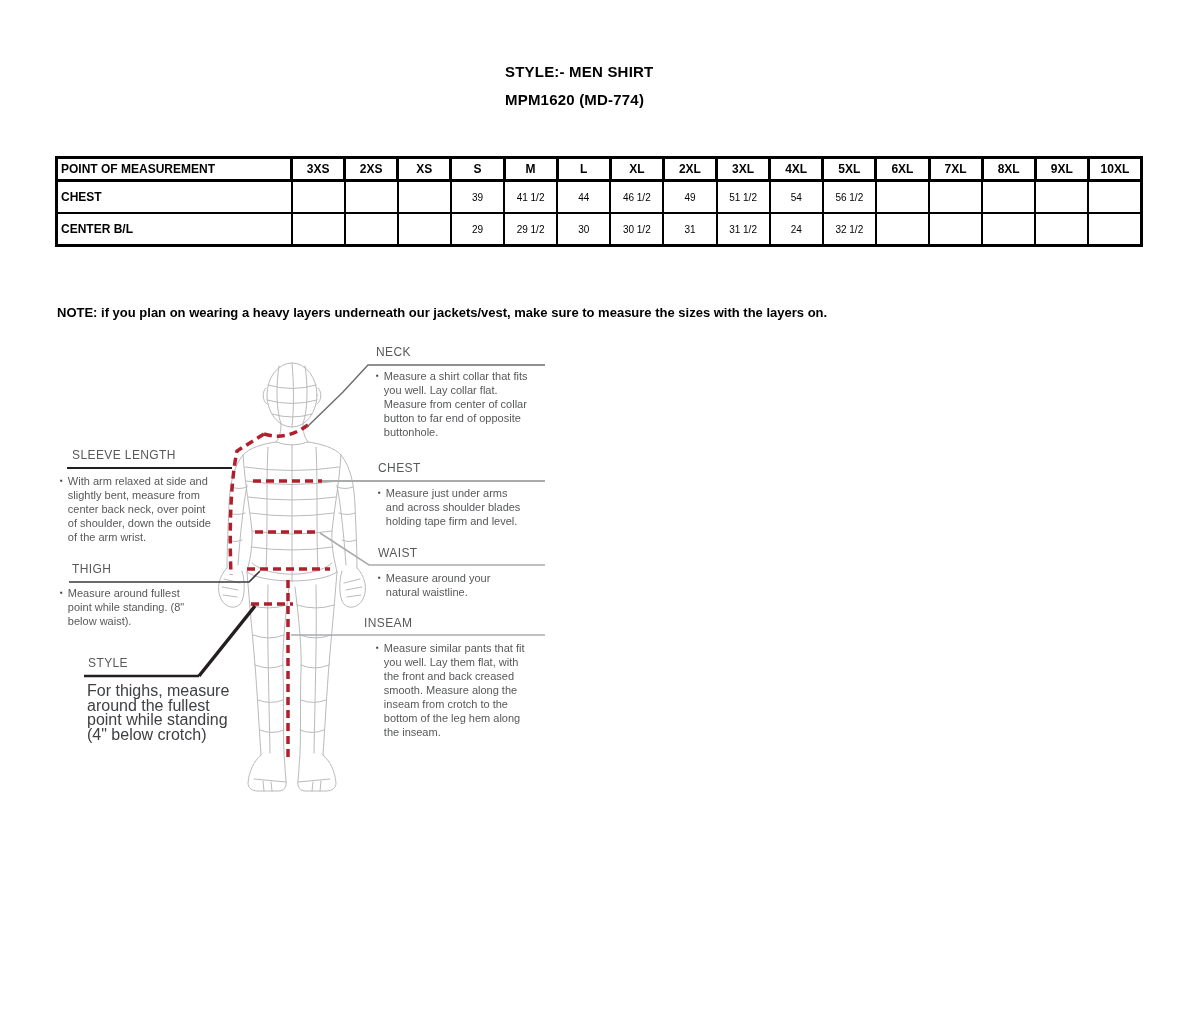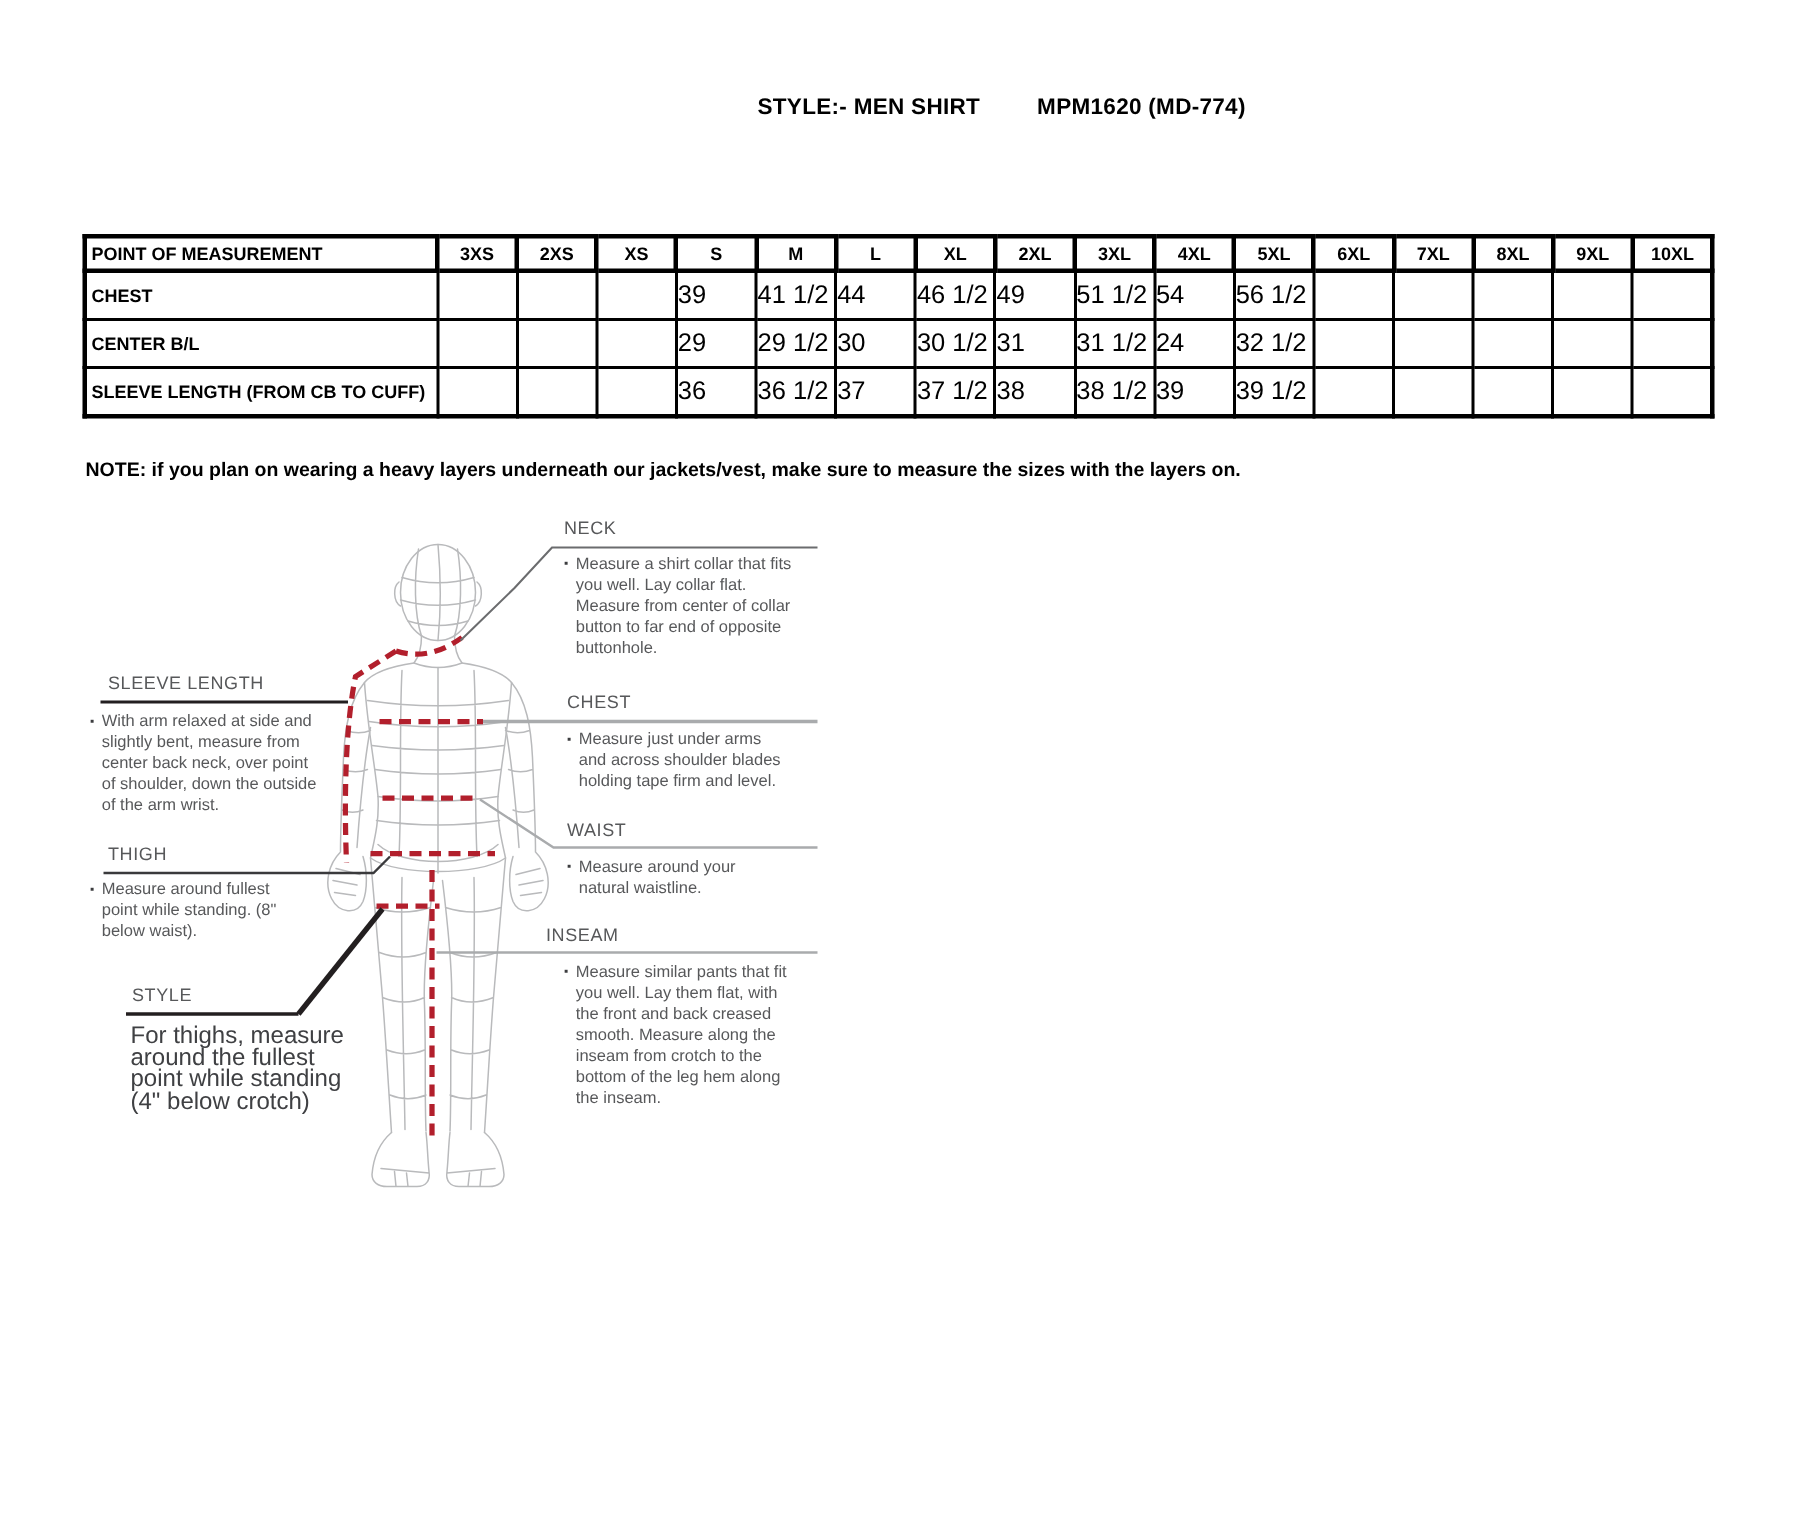--- a/index.html
+++ b/index.html
@@ -1,29 +1,29 @@
 <!DOCTYPE html>
 <html><head>
 <meta charset="utf-8">
 <style>
   html,body{margin:0;padding:0;}
   body{width:1200px;height:1026px;position:relative;background:#ffffff;color:#000;
        font-family:"Liberation Sans", sans-serif;overflow:hidden;}
 
-  .title{position:absolute;left:505px;top:63px;display:flex;gap:38px;
-         font-size:15px;font-weight:bold;letter-spacing:0.2px;}
+  .title{position:absolute;left:505px;top:63px;display:flex;gap:11px;
+         font-size:15px;font-weight:bold;letter-spacing:0.2px;flex-direction:column;}
 
   
   table.size-table{position:absolute;left:55px;top:156px;width:1088px;
        border-collapse:collapse;table-layout:fixed;border:3px solid #000;}
   table.size-table th{border:3px solid #000;font-size:12px;font-weight:bold;
        height:20px;padding:0 2px;text-align:center;}
   table.size-table th.pom{text-align:left;padding-left:3px;}
-  table.size-table td{border:2px solid #000;font-size:17px;font-weight:normal;
-       height:30px;padding:0;vertical-align:middle;}
+  table.size-table td{border:2px solid #000;font-size:10px;font-weight:normal;
+       height:30px;padding:0;text-align:center;vertical-align:middle;}
   table.size-table td.rowlabel{text-align:left;font-weight:bold;font-size:12px;
        padding-left:3px;}
 
   .note{position:absolute;left:57px;top:305px;font-size:13px;font-weight:bold;}
 
   
   .diagram{position:absolute;left:0;top:335px;width:620px;height:480px;}
   .diagram svg{position:absolute;left:0;top:0;}
   .dlabel{position:absolute;font-size:12px;letter-spacing:0.4px;color:#57585a;}
   .ddesc{position:absolute;display:flex;gap:5px;font-size:11px;line-height:14px;
@@ -110,39 +110,20 @@
     <td>31</td>
     <td>31 1/2</td>
     <td>24</td>
     <td>32 1/2</td>
     <td></td>
     <td></td>
     <td></td>
     <td></td>
     <td></td>
   </tr>
-  <tr>
-    <td class="rowlabel">SLEEVE LENGTH (FROM CB TO CUFF)</td>
-    <td></td>
-    <td></td>
-    <td></td>
-    <td>36</td>
-    <td>36 1/2</td>
-    <td>37</td>
-    <td>37 1/2</td>
-    <td>38</td>
-    <td>38 1/2</td>
-    <td>39</td>
-    <td>39 1/2</td>
-    <td></td>
-    <td></td>
-    <td></td>
-    <td></td>
-    <td></td>
-  </tr>
 </tbody>
   </table>
 
 <div class="note">NOTE: if you plan on wearing a heavy layers underneath our jackets/vest, make sure to measure the sizes with the layers on.</div>
 
 <div class="diagram">
 
   <svg width="620" height="480" viewBox="0 0 620 480">
 
     <g stroke="#b9babc" stroke-width="1" fill="none" stroke-linecap="round">

